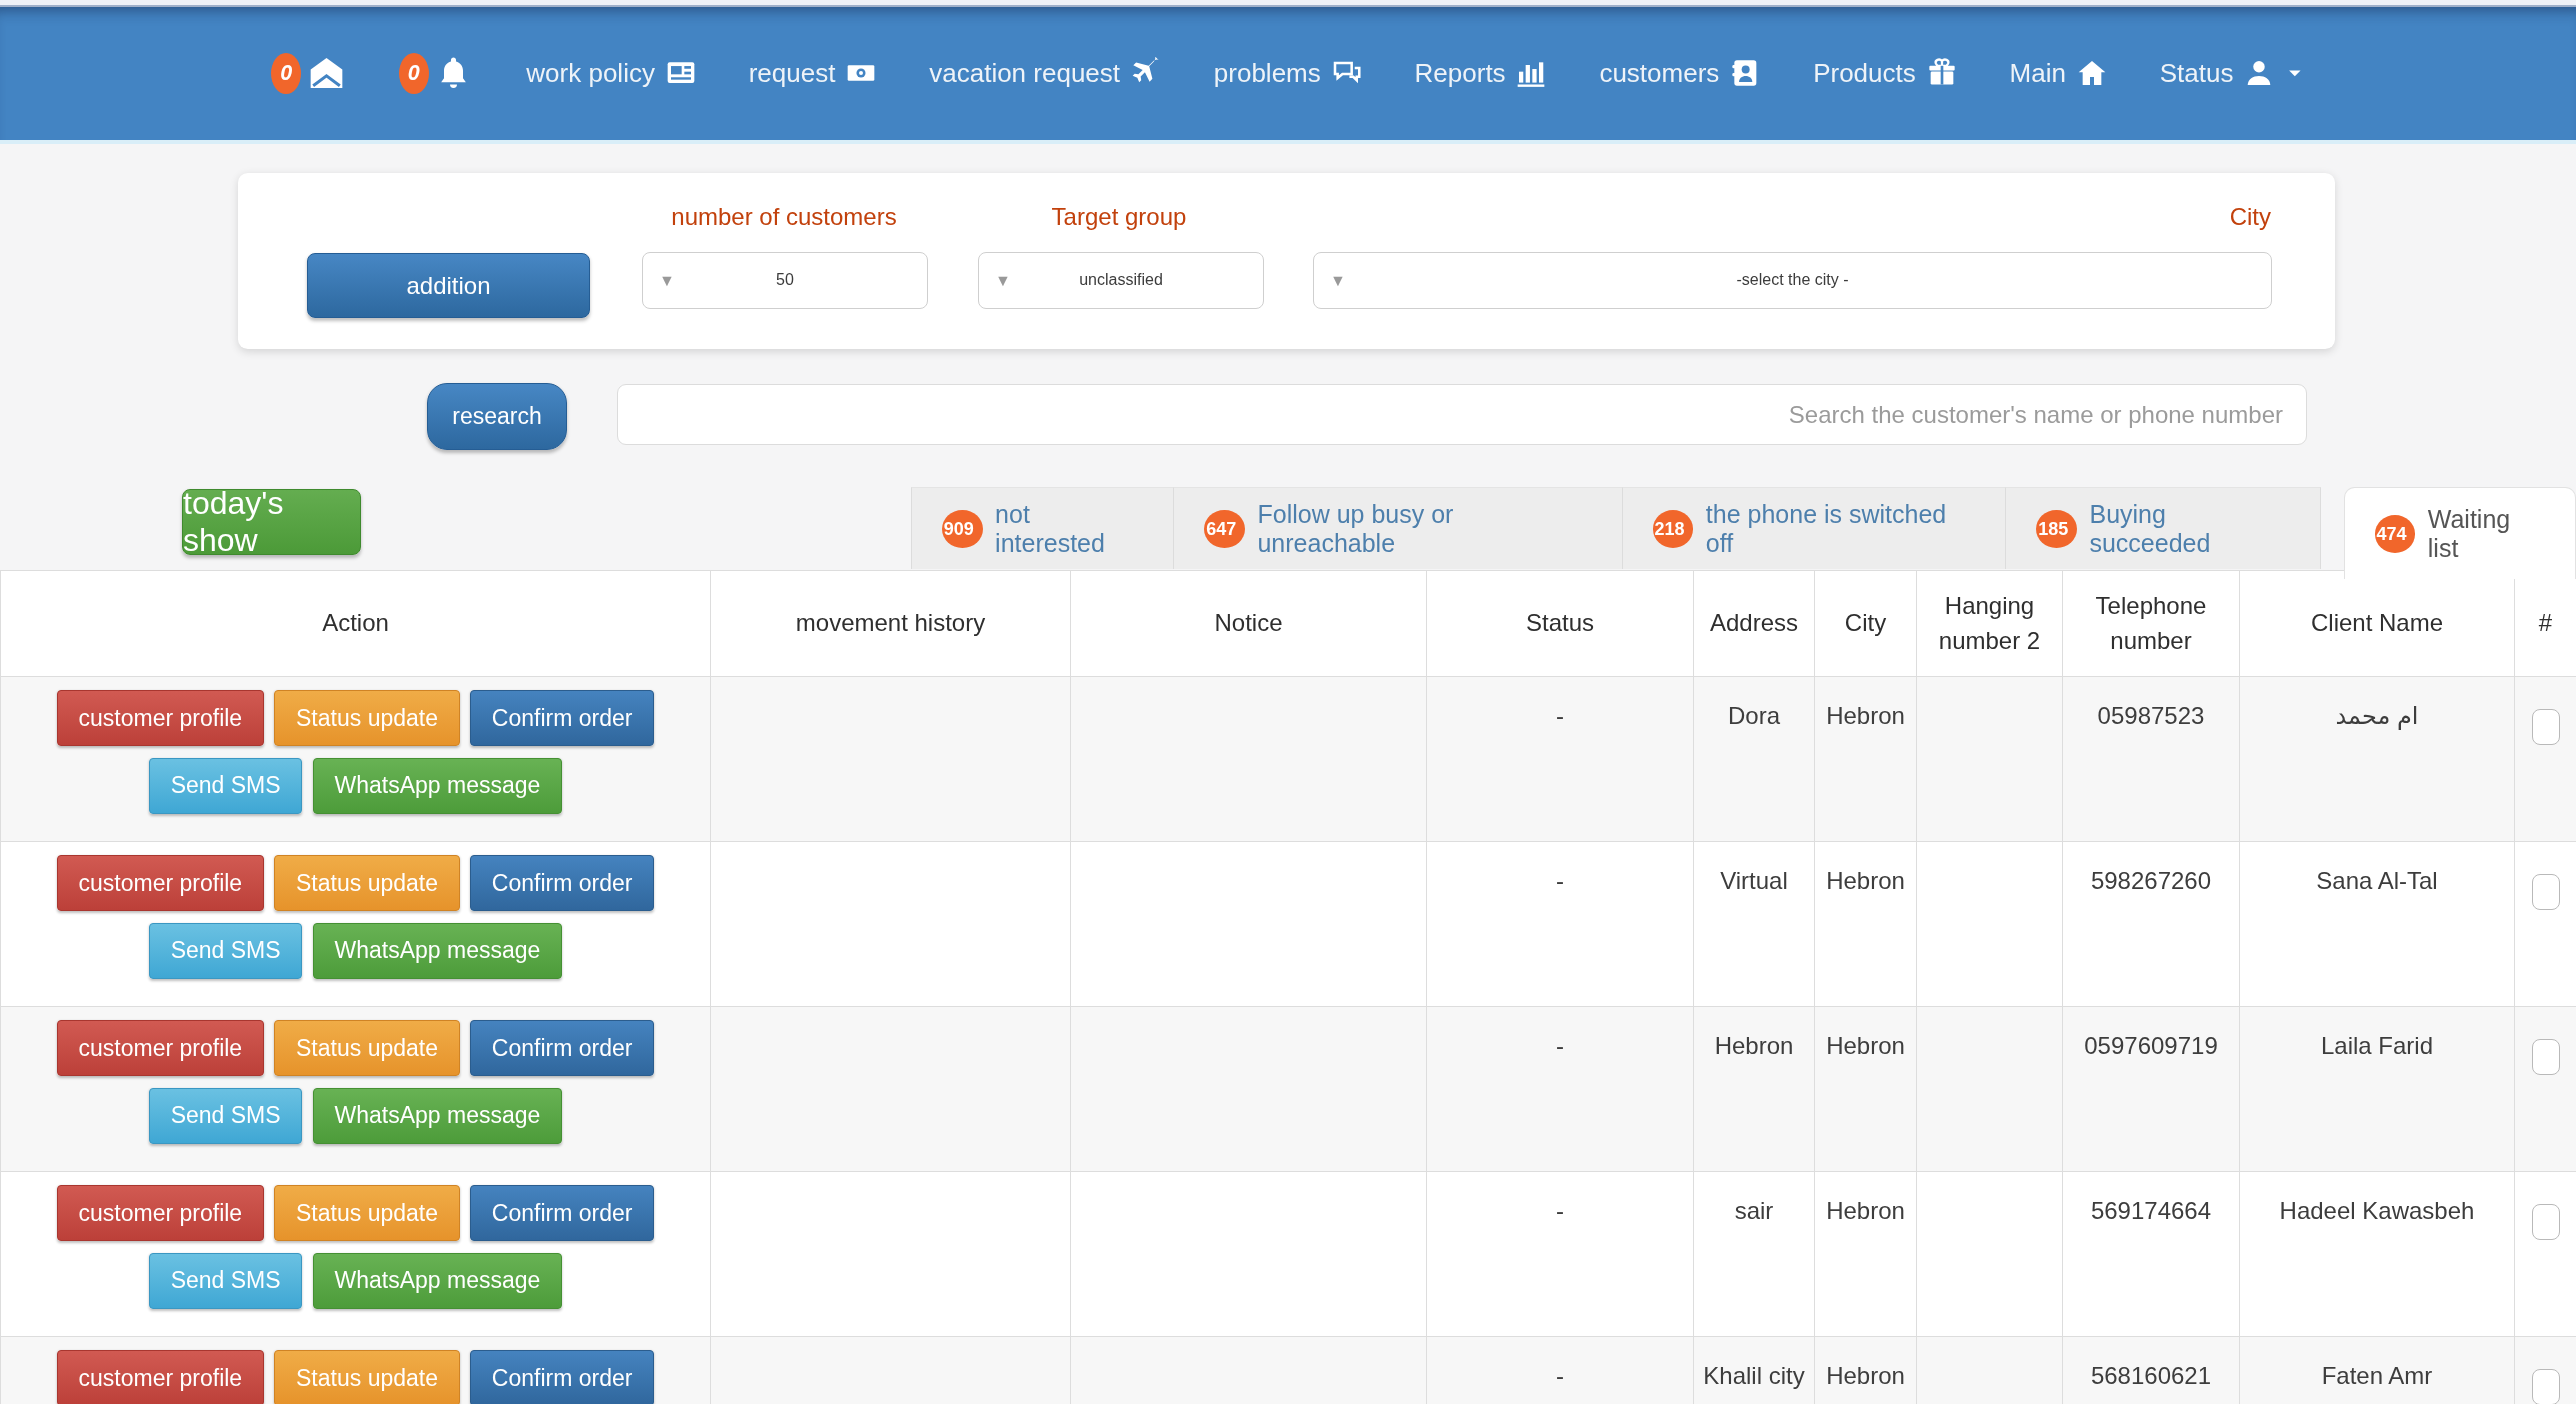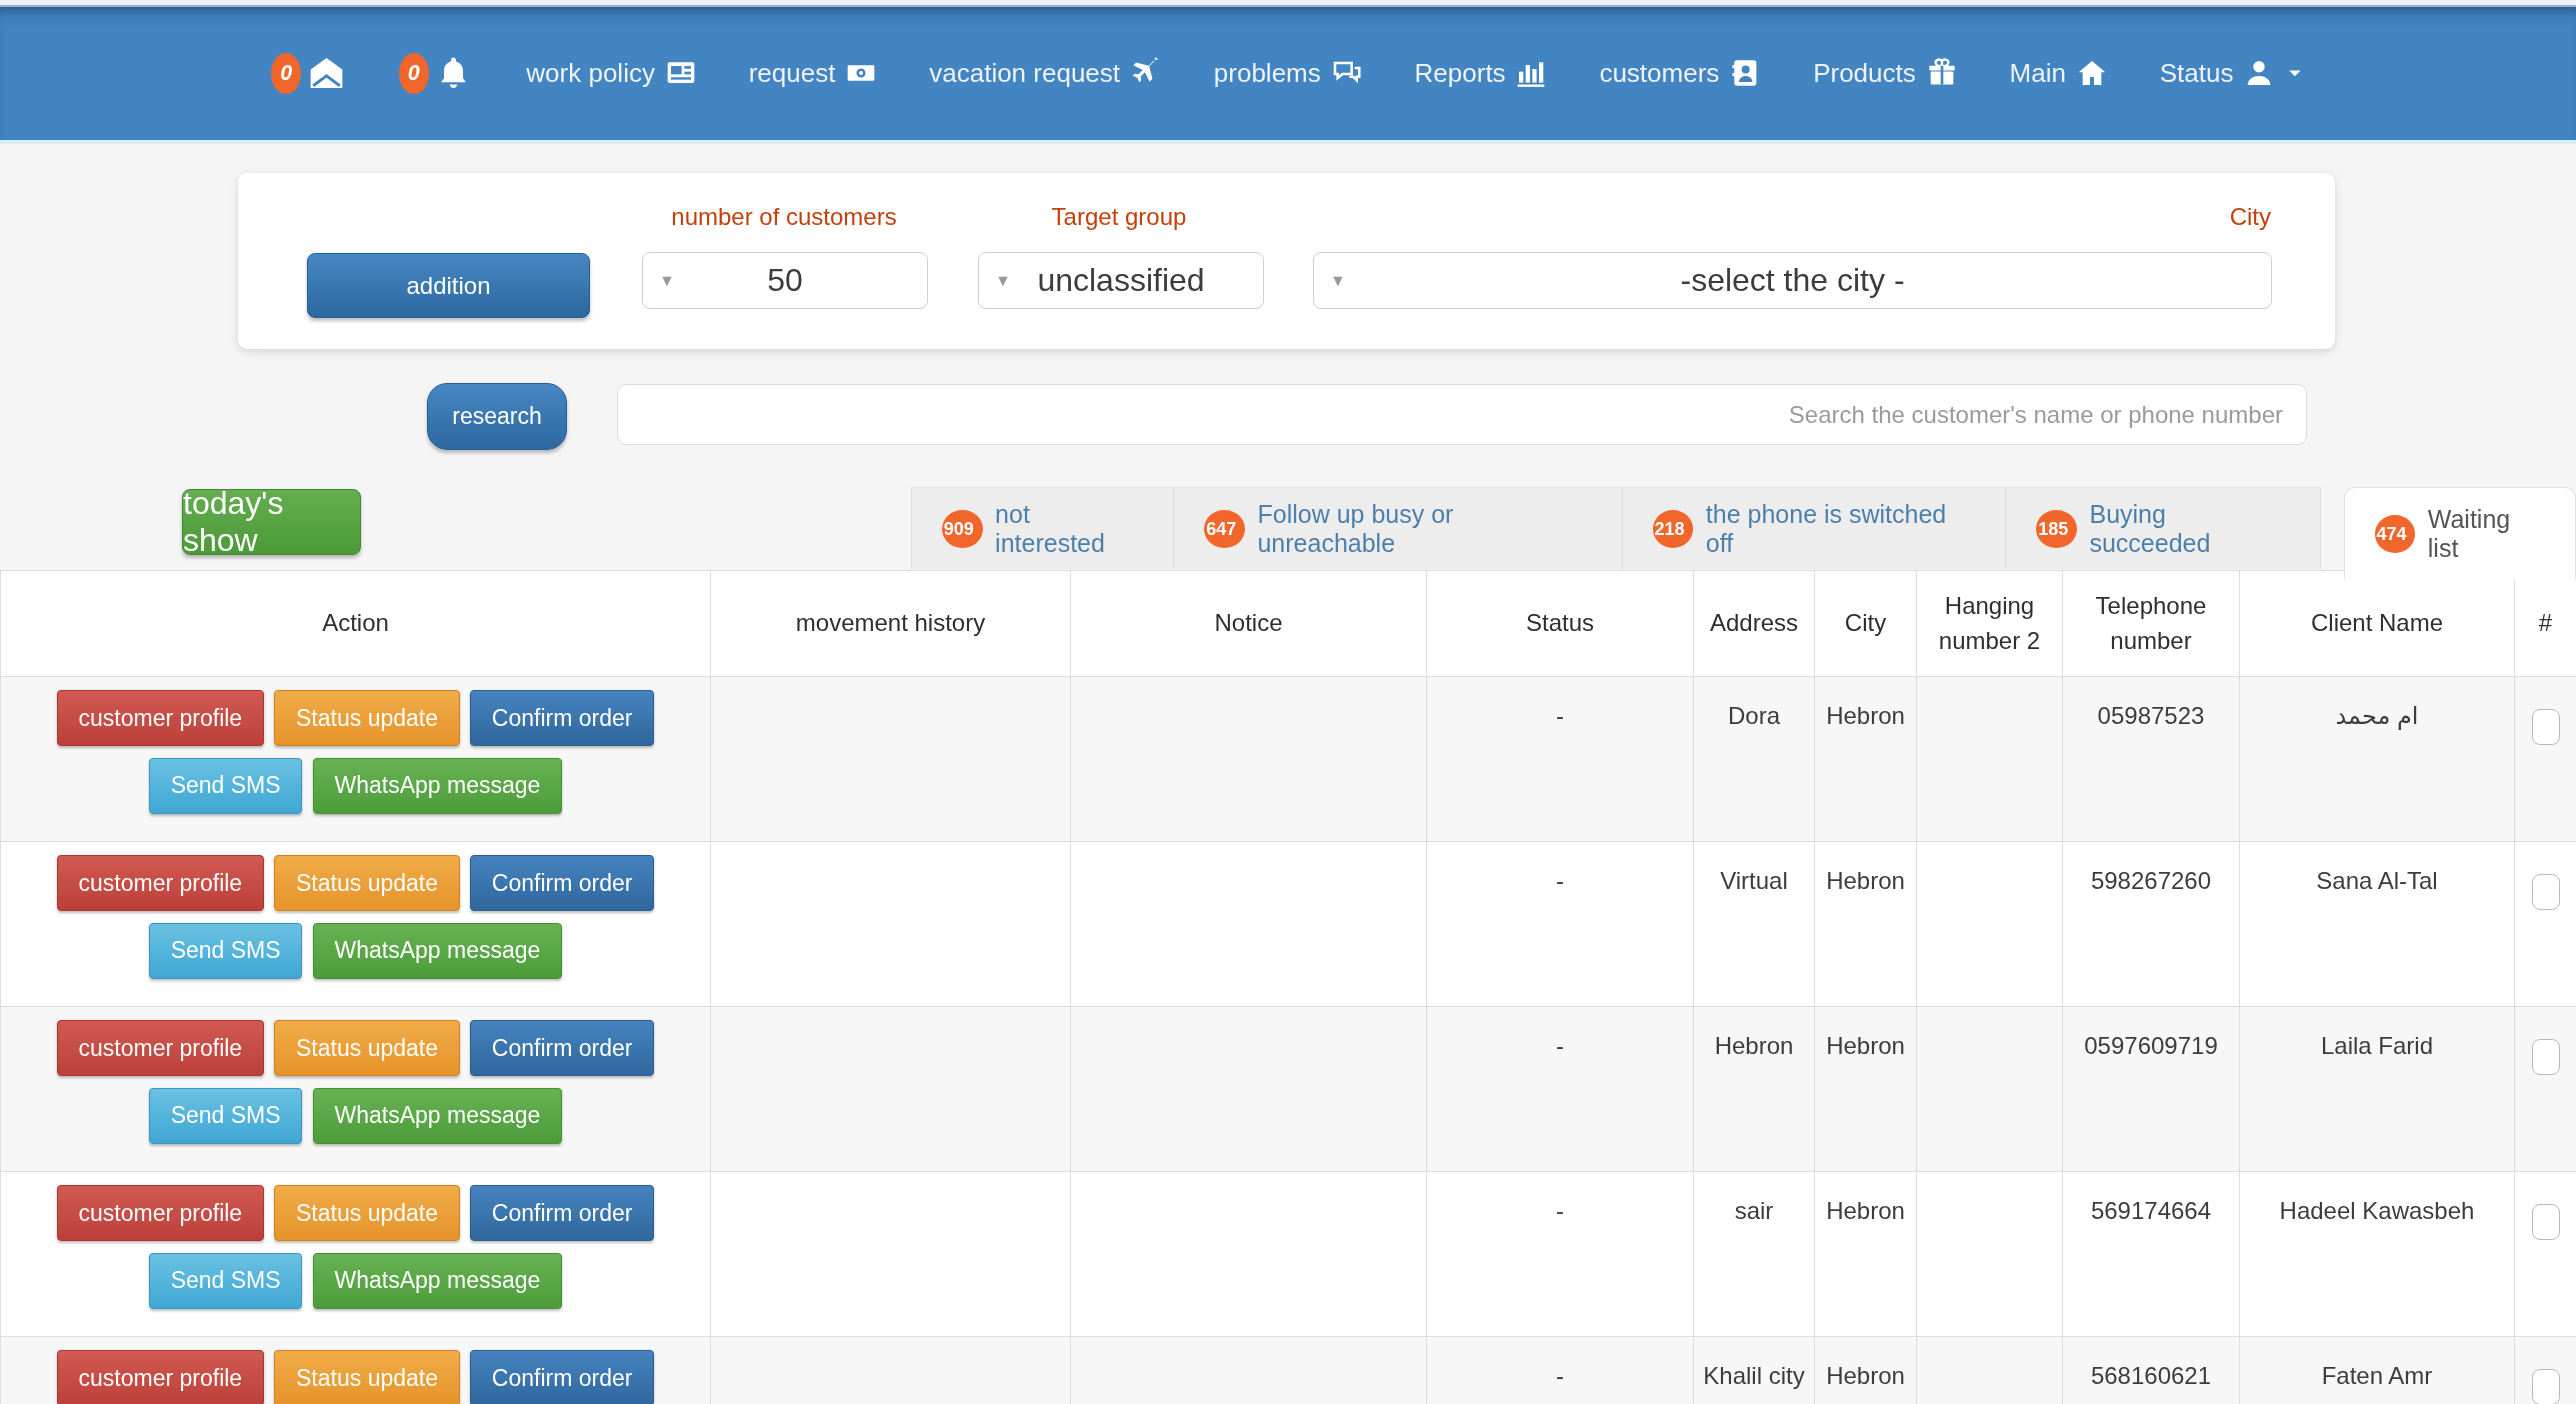--- a/index.html
+++ b/index.html
@@ -29,21 +29,21 @@
   .lbl-city{left:1854px;width:179px;text-align:right;}
   .btn{display:flex;align-items:center;justify-content:center;color:#fff;cursor:pointer;
        border-radius:8px;border:0.9px solid #255d94;
        background:linear-gradient(#4787c4,#2d689f);box-shadow:0 2.7px 3.6px rgba(0,0,0,.25);}
   .btn-addition{position:absolute;left:69px;top:80px;width:281px;height:63px;font-size:24px;}
   .select{position:absolute;height:55px;background:#fff;border:1.8px solid #cfcfcf;border-radius:8px;cursor:pointer;}
   .sel-customers{left:404px;top:79px;width:284px;}
   .sel-target{left:740px;top:79px;width:284px;}
   .sel-city{left:1075px;top:79px;width:957px;}
   .sel-caret{position:absolute;left:16px;top:50%;transform:translateY(-50%);color:#999;font-size:16px;}
-  .sel-value{display:block;text-align:center;line-height:54px;font-size:32px;color:#3c3c3c;}
+  .sel-value{display:block;text-align:center;line-height:54px;font-size:16px;color:#3c3c3c;}
 
   
   .btn-research{position:absolute;left:427px;top:383px;width:138px;height:65px;font-size:23px;border-radius:20px;}
   .search-input{position:absolute;left:617px;top:384px;width:1690px;height:61px;box-sizing:border-box;
                 border:1.8px solid #dcdcdc;border-radius:9px;background:#fff;outline:none;
                 text-align:right;padding:0 23px;font-size:24px;color:#444;
                 font-family:"Liberation Sans","DejaVu Sans",sans-serif;}
   .search-input::placeholder{color:#9b9b9b;}
 
   

